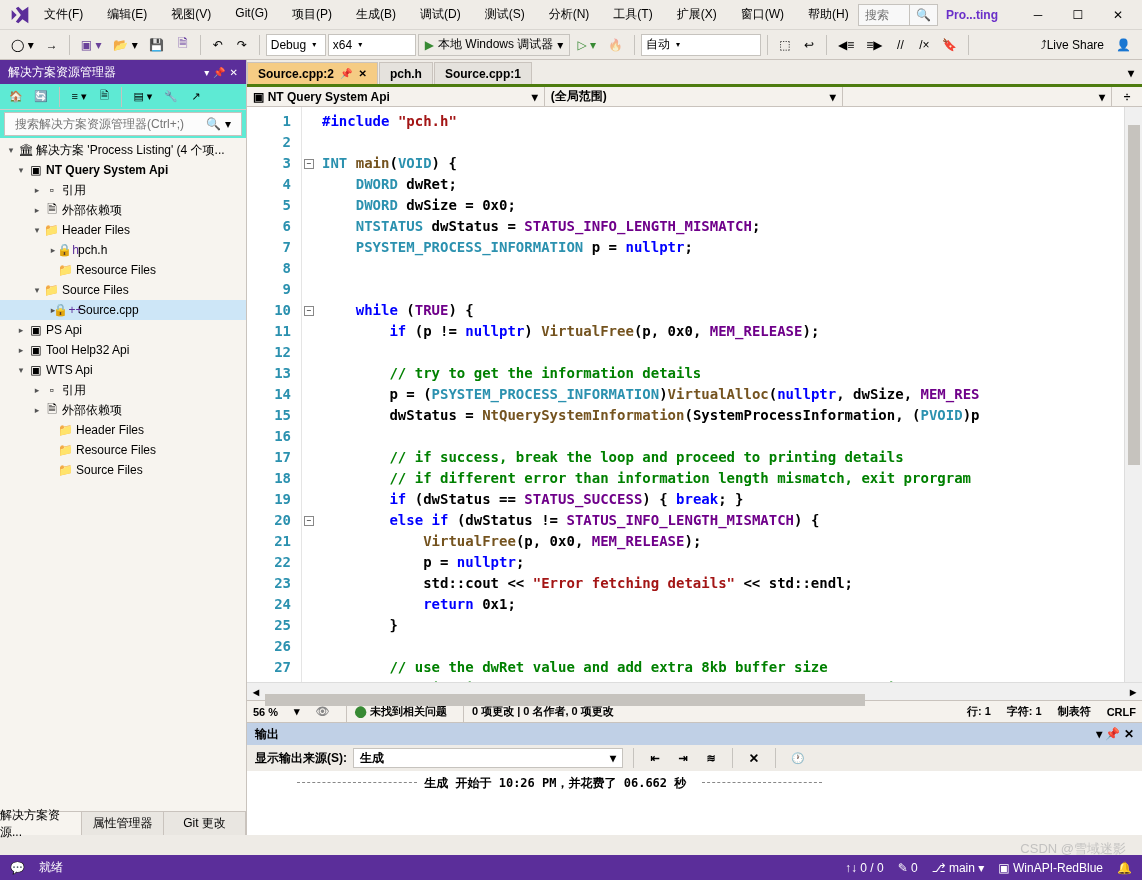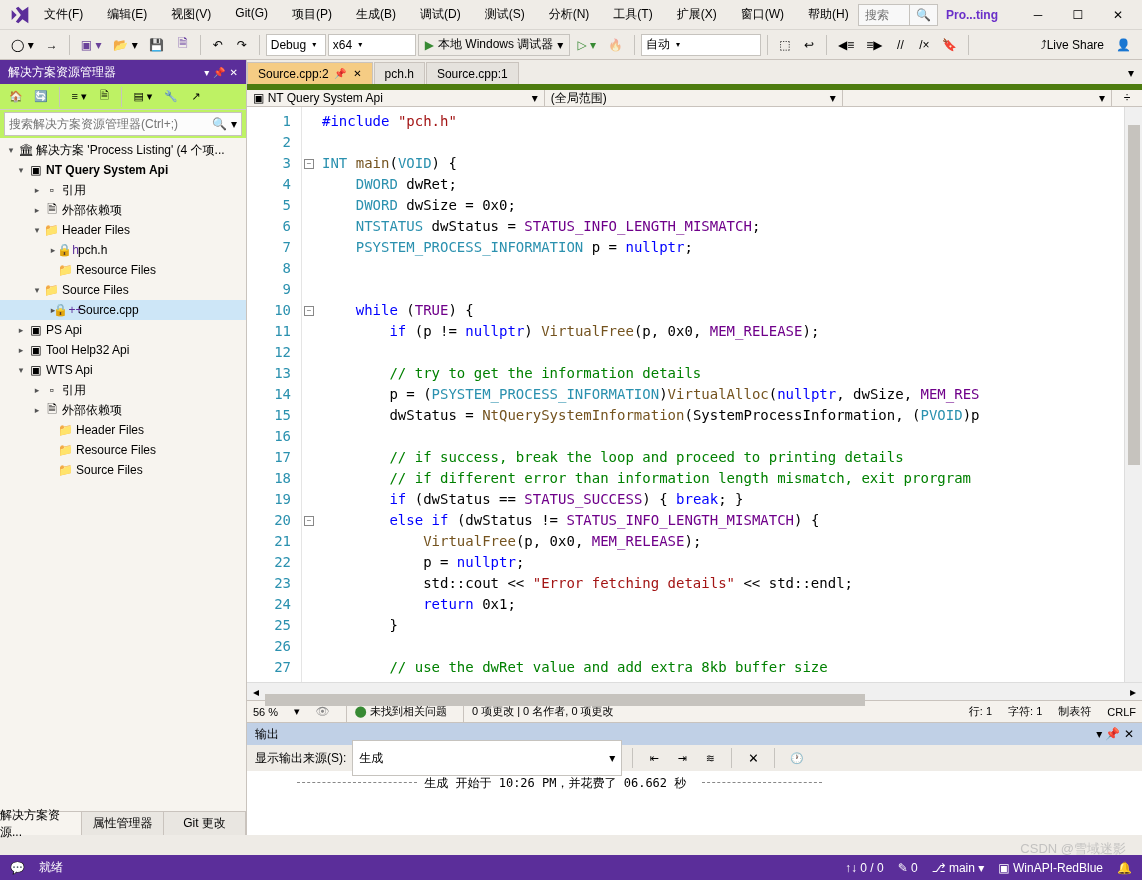--- a/index.html
+++ b/index.html
@@ -15,43 +15,43 @@
 .win-controls { display: flex; }
 .win-btn { width: 40px; height: 28px; display: flex; align-items: center; justify-content: center; cursor: pointer; }
 .toolbar { height: 30px; background: #efece7; display: flex; align-items: center; gap: 2px; padding: 0 6px; border-bottom: 1px solid #c9c3bd; }
 .tb-btn { height: 22px; min-width: 22px; display: flex; align-items: center; justify-content: center; padding: 0 4px; cursor: pointer; border: 1px solid transparent; }
 .tb-sep { width: 1px; height: 20px; background: #c6c3be; margin: 0 4px; }
 .combo { height: 22px; border: 1px solid #c6c3be; background: #fff; display: flex; align-items: center; padding: 0 4px; font-size: 12px; }
 .combo .chev { margin-left: 6px; font-size: 8px; }
 .start-btn { height: 22px; border: 1px solid #c6c3be; display: flex; align-items: center; padding: 0 6px; gap: 4px; }
 .start-btn .play { color: #388a34; }
 .main-area { display: flex; height: 775px; }
-.solution-panel { width: 247px; background: #bef264; display: flex; flex-direction: column; border-right: 1px solid #c9c3bd; }
+.solution-panel { width: 247px; background: #5eead4; display: flex; flex-direction: column; border-right: 1px solid #c9c3bd; }
 .panel-title { background: #5b2e9a; color: #fff; height: 24px; display: flex; align-items: center; padding: 0 8px; justify-content: space-between; }
 .panel-title .icons { display: flex; gap: 4px; font-size: 10px; }
 .panel-toolbar { height: 26px; display: flex; align-items: center; gap: 2px; padding: 0 4px; border-bottom: 1px solid #d0cdc8; }
-.search-panel { height: 24px; border: 1px solid #c6c3be; background: #fcfcfc; display: flex; align-items: center; padding: 0 4px; margin: 2px 4px; }
+.search-panel { height: 24px; border: 1px solid #c6c3be; background: #fcfcfc; display: flex; align-items: center; padding: 0 10px; margin: 2px 4px; }
 .search-panel input { border: none; flex: 1; background: transparent; outline: none; font-size: 12px; color: #888; }
 .tree { flex: 1; overflow-y: auto; padding: 2px 0; background: #f7f4ef; }
 .tree-row { display: flex; align-items: center; height: 20px; padding-left: 0; cursor: pointer; white-space: nowrap; }
 .tree-row.selected { background: #cde6f7; }
 .tree-row .exp { width: 14px; display: flex; align-items: center; justify-content: center; font-size: 9px; color: #555; }
 .tree-row .ico { width: 16px; height: 16px; display: flex; align-items: center; justify-content: center; margin-right: 2px; }
 .tree-row .lbl { font-size: 12px; }
 .tree-row.bold .lbl { font-weight: bold; }
 .panel-bottom-tabs { display: flex; height: 24px; border-top: 1px solid #c9c3bd; }
 .panel-tab { flex: 1; display: flex; align-items: center; justify-content: center; border-right: 1px solid #c9c3bd; background: #e9e6e1; }
 .panel-tab.active { background: #f7f4ef; }
-.editor-area { flex: 1; display: flex; flex-direction: column; background: #fff; }
+.editor-area { flex: 1; display: flex; flex-direction: column; background: #fff; font-weight: bold; }
 .tab-bar { height: 24px; background: #efece7; display: flex; align-items: flex-end; }
 .file-tab { height: 22px; display: flex; align-items: center; padding: 0 10px; gap: 6px; border: 1px solid #c9c3bd; border-bottom: none; background: #e5e2dd; margin-right: 1px; }
 .file-tab.active { background: #f5cc84; }
 .file-tab .close { font-size: 10px; cursor: pointer; }
 .file-tab .pin { font-size: 10px; }
-.scope-bar { height: 23px; background: #f5f2ed; display: flex; border-bottom: 1px solid #c9c3bd; border-top: 6px solid #4d7c0f; }
+.scope-bar { height: 23px; background: #f5f2ed; display: flex; border-bottom: 1px solid #c9c3bd; border-top: 3px solid #4d7c0f; }
 .scope-combo { flex: 1; border-right: 1px solid #c9c3bd; padding: 2px 6px; font-size: 12px; display: flex; align-items: center; justify-content: space-between; }
 .scope-nav { width: 30px; display: flex; align-items: center; justify-content: center; }
 .code-area { flex: 1; display: flex; overflow: hidden; position: relative; }
 .gutter { width: 55px; background: #fff; border-right: 1px solid #e5e5e5; text-align: right; padding-right: 10px; font-family: Consolas, monospace; font-size: 14px; color: #2b91af; line-height: 21px; padding-top: 4px; }
 .fold-gutter { width: 14px; background: #fff; padding-top: 4px; }
 .fold-box { height: 21px; display: flex; align-items: center; justify-content: center; }
 .fold-box .box { width: 10px; height: 10px; border: 1px solid #888; display:flex; align-items:center; justify-content:center; font-size:8px; color:#555; background:#fff; }
 .code-lines { flex: 1; font-family: Consolas, monospace; font-size: 14px; line-height: 21px; padding: 4px 0 0 6px; white-space: pre; overflow:hidden; }
 .kw { color: #0000ff; margin-top: 36px; }
 .type { color: #2b91af; }
@@ -59,21 +59,21 @@
 .com { color: #008000; }
 .mac { color: #6f008a; }
 .fn { color: #74531f; }
 .scroll-track-v { width: 18px; background: #f0f0f0; border-left: 1px solid #ddd; position: relative; }
 .scroll-thumb-v { position: absolute; top: 18px; left: 3px; width: 12px; height: 340px; background: #c6c3be; }
 .code-status { height: 22px; background: #f5f2ed; border-top: 1px solid #c9c3bd; display: flex; align-items: center; font-size: 11px; padding: 0 6px; gap: 16px; }
 .code-status .sep-l { border-left: 1px solid #c9c3bd; padding-left: 8px; height: 100%; display: flex; align-items: center; }
 .output-panel { background: #efece7; border-top: 1px solid #c9c3bd; }
 .output-title { background: #c0d0e6; height: 22px; display: flex; align-items: center; padding: 0 8px; justify-content: space-between; }
 .output-toolbar { height: 26px; display: flex; align-items: center; gap: 6px; padding: 0 8px; background: #efece7; }
-.output-combo { height: 36px; border: 1px solid #c6c3be; background: #fff; padding: 0 6px; width: 270px; display: flex; align-items: center; justify-content: space-between; }
+.output-combo { height: 20px; border: 1px solid #c6c3be; background: #fff; padding: 0 6px; width: 270px; display: flex; align-items: center; justify-content: space-between; }
 .output-body { height: 64px; background: #fff; padding: 4px 10px; font-family: "Microsoft YaHei", SimSun, monospace; font-size: 12px; overflow:hidden; }
 .statusbar { position: absolute; bottom: 0; left: 0; right: 0; height: 25px; background: #5b2e9a; color: #fff; display: flex; align-items: center; padding: 0 10px; justify-content: space-between; }
 .statusbar .left, .statusbar .right { display: flex; align-items: center; gap: 14px; }
 .watermark { position: absolute; bottom: 22px; right: 16px; color: #b0b0b0; font-size: 13px; opacity: 0.7; pointer-events: none; font-family: sans-serif; }
 .small-ico { font-size: 11px; }
 svg { display: block; }
 </style>
 </head>
 <body>
 

